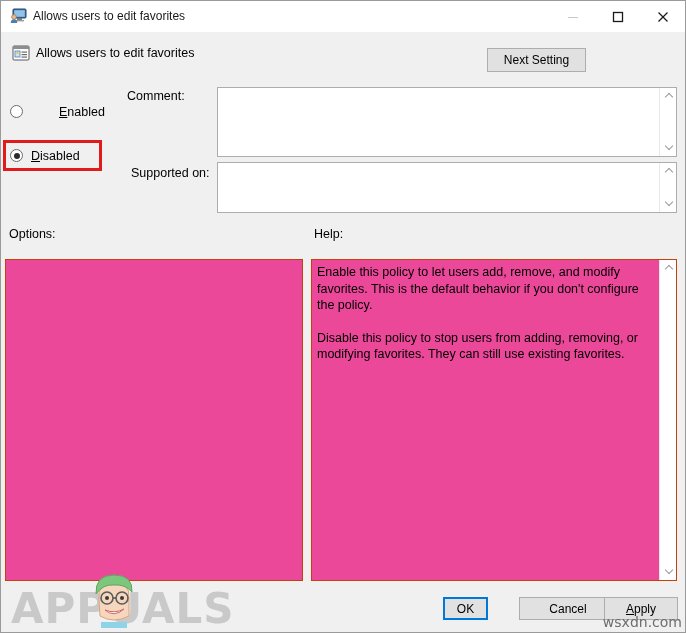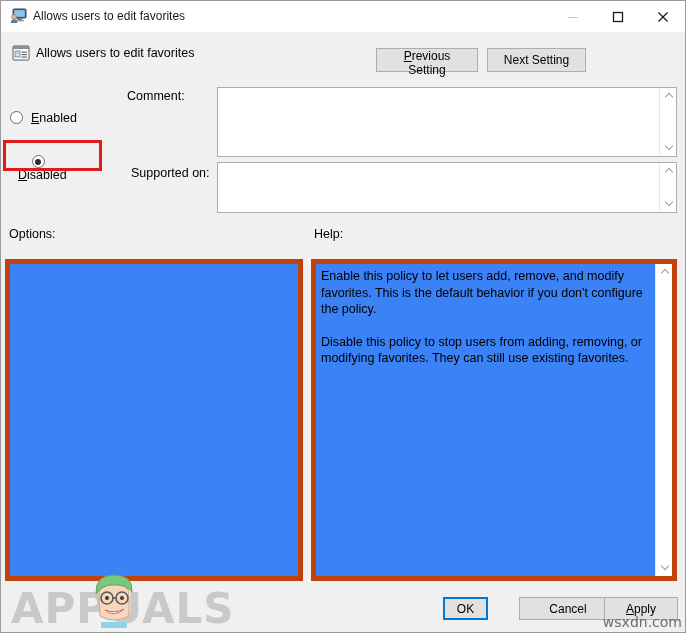--- a/index.html
+++ b/index.html
@@ -105,22 +105,22 @@
 
   
   .radio-row {
     position: absolute;
     left: 9px;
     display: flex;
     align-items: center;
     height: 17px;
   }
   #radio-not-configured { top: 90px; }
-  #radio-enabled        { top: 108px; }
-  #radio-disabled       { top: 154px; flex-direction: column; }
+  #radio-enabled        { top: 102px; gap: 28px; }
+  #radio-disabled       { top: 146px; }
 
   .radio-mark {
     width: 13px; height: 13px;
     border-radius: 50%;
     border: 1px solid #6b6b6b;
     background: #ffffff;
     box-sizing: border-box;
     position: relative;
     flex: 0 0 auto;
   }
@@ -214,22 +214,22 @@
     top: -2px;
     transform: rotate(225deg);
   }
 
   
   #options-label { left: 8px;   top: 226px; }
   #help-label    { left: 313px; top: 226px; }
 
   .panel {
     position: absolute;
-    background: #3b82f6;
-    border: 5px solid #c2410c;
+    background: #ec4899;
+    border: 1px solid #c2410c;
     box-sizing: border-box;
   }
   #options-panel { left: 4px;   top: 258px; width: 298px; height: 322px; }
   #help-panel    { left: 310px; top: 258px; width: 366px; height: 322px; }
 
   .help-text {
     position: absolute;
     left: 5px; top: 4px;
     right: 22px;
     font-size: 12.5px;
@@ -327,23 +327,20 @@
         <rect x="3" y="7" width="5" height="6" fill="#cfe3f5" stroke="#4a7fb5" stroke-width="0.8"></rect>
         <circle cx="5.5" cy="9" r="1.1" fill="#f0c419"></circle>
         <rect x="9.5" y="7.5" width="5.5" height="1.2" fill="#6b6b6b"></rect>
         <rect x="9.5" y="10" width="5.5" height="1.2" fill="#6b6b6b"></rect>
         <rect x="9.5" y="12.5" width="5.5" height="1.2" fill="#6b6b6b"></rect>
       </svg>
     </span>
     <span class="header-text">Allows users to edit favorites</span>
   </div>
 
-  <button class="nav-btn" id="prev-setting">
-    <span class="acc">P</span><span>revious Setting</span>
-  </button>
   <button class="nav-btn" id="next-setting">Next Setting</button>
 
 
   <div class="radio-row" id="radio-enabled">
     <span class="radio-mark"></span>
     <span class="radio-label"><span class="acc">E</span><span>nabled</span></span>
   </div>
 
   <div class="radio-row" id="radio-disabled">
     <span class="radio-mark on"></span>

